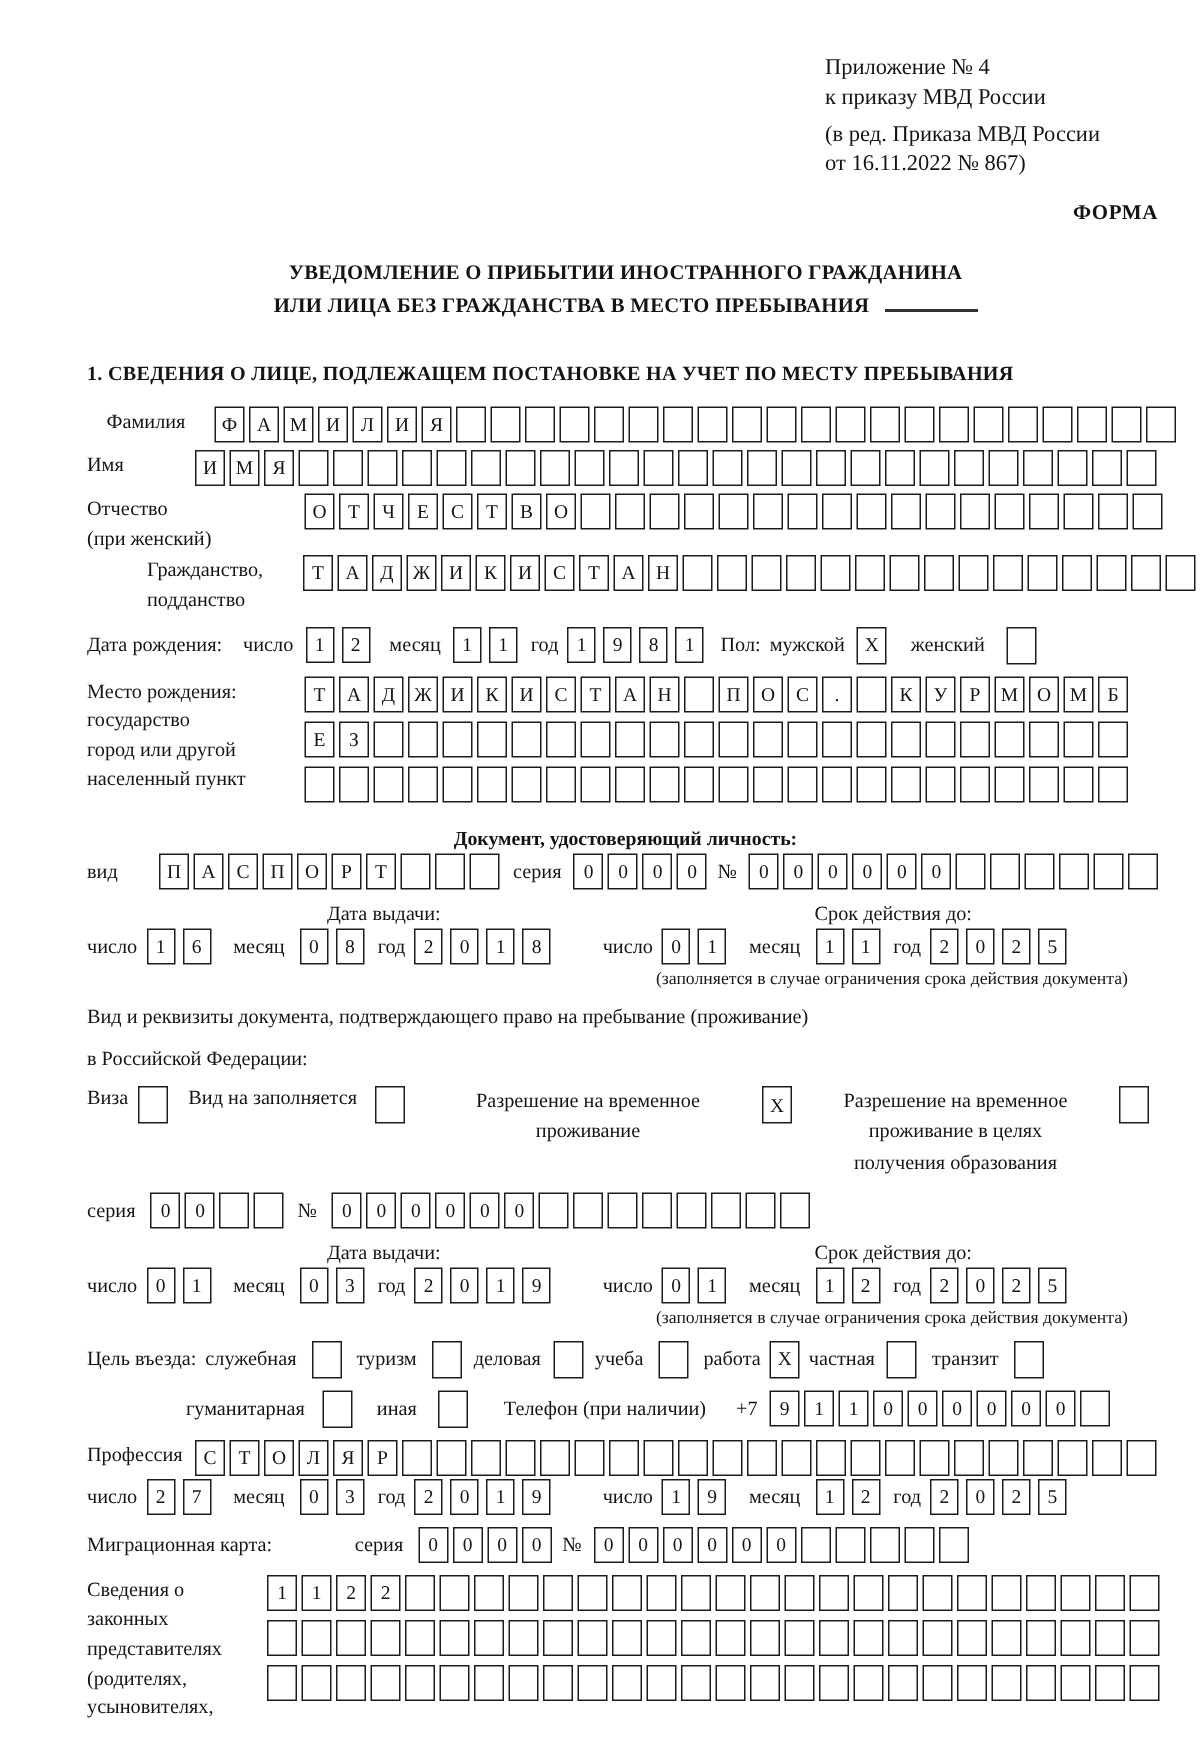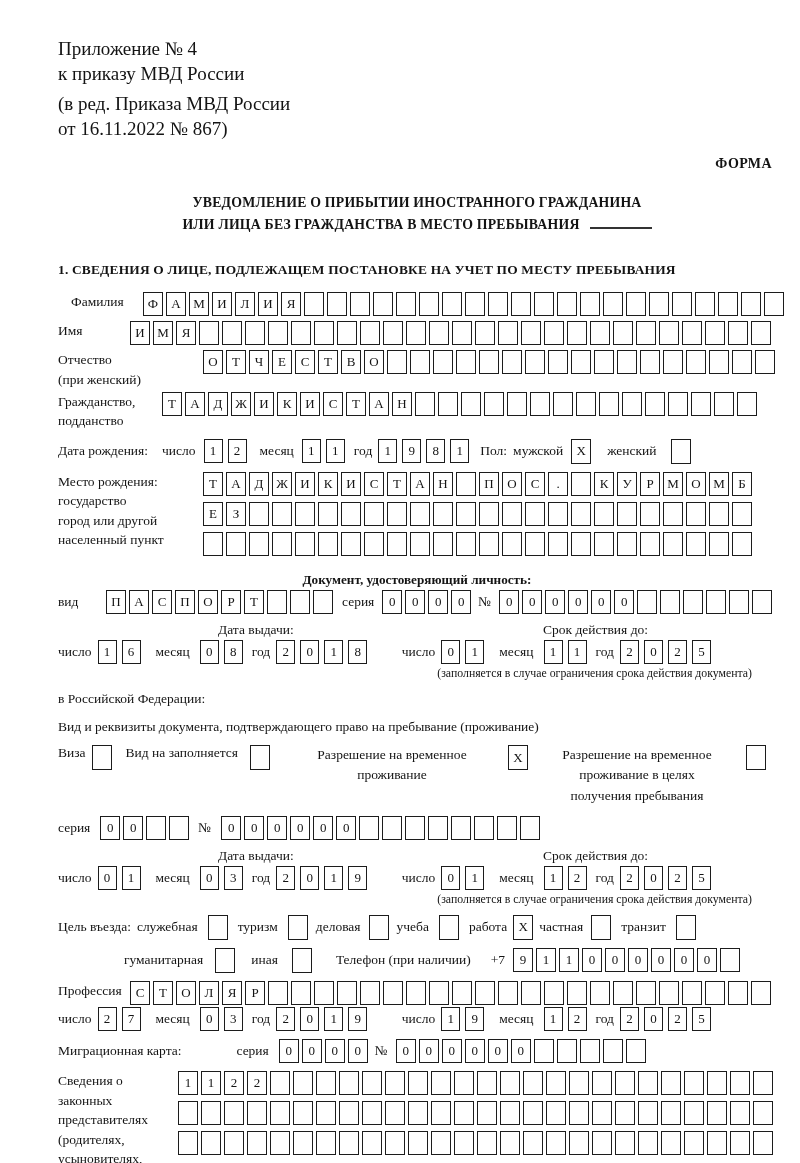--- a/index.html
+++ b/index.html
@@ -1,27 +1,27 @@
 <!DOCTYPE html>
 <html><head>
 <meta charset="utf-8">
 <style>
   html,body{margin:0;padding:0;background:#fff;}
   body{width:800px;height:1163px;color:#141414;font-family:"Liberation Serif","DejaVu Serif",serif;}
   .page{box-sizing:border-box;width:800px;height:1163px;padding:36px 24px 14px 58px;overflow:hidden;}
-  .hdr{font-size:19px;line-height:1.32;}
+  .hdr{margin-left:492px;font-size:15px;line-height:1.32;}
   .hdr .gap{margin-top:5px;}
   .forma{font-weight:bold;font-size:14px;text-align:right;margin:15px 4px 0 0;letter-spacing:.4px;}
   .title{font-weight:bold;font-size:13.8px;text-align:center;margin-top:20px;line-height:1.6;letter-spacing:.2px;}
   .blank{display:inline-block;width:62px;border-bottom:2.2px solid #333;height:12px;margin-left:10px;}
   .sec{font-weight:bold;font-size:13.4px;margin-top:26px;letter-spacing:.2px;}
   .row{display:flex;align-items:flex-start;margin-top:5px;}
   .rowc{display:flex;align-items:center;margin-top:5px;}
   .lab{font-size:13.5px;line-height:1.45;flex:0 0 auto;}
-  .w48{width:48px;}.w72{width:72px;}.w104{width:104px;}.w120{width:120px;}.w145{width:145px;}
+  .w48{width:48px;}.w72{width:72px;}.w104{width:104px;margin-left:40px;}.w120{width:120px;}.w145{width:145px;}
   .cells{display:flex;flex:0 0 auto;}
   .cell{box-sizing:border-box;flex:0 0 auto;width:20px;height:24px;border:1.8px solid #1c1c1c;margin-right:3px;
         display:flex;align-items:center;justify-content:center;font-size:13px;background:#fff;}
   .sp .cell{width:19px;margin-right:5px;}
   .cb{box-sizing:border-box;flex:0 0 auto;width:20px;height:25px;border:1.8px solid #1c1c1c;
       display:inline-flex;align-items:center;justify-content:center;font-size:13px;background:#fff;}
   .stack>div{margin-bottom:6px;}
   .dlab{font-size:13.5px;flex:0 0 auto;}
   .ml4{margin-left:4px;}.ml6{margin-left:6px;}.ml8{margin-left:8px;}.ml10{margin-left:10px;}
   .ml12{margin-left:12px;}.ml14{margin-left:14px;}.ml16{margin-left:16px;}
@@ -391,37 +391,37 @@
       <span class="cells sp ml6">
           <span class="cell">2</span>
           <span class="cell">0</span>
           <span class="cell">2</span>
           <span class="cell">5</span>
         </span>
     </span>
   </div>
   <div class="fnote">(заполняется в случае ограничения срока действия документа)</div>
 
+  <div class="plain">Вид и реквизиты документа, подтверждающего право на пребывание (проживание)</div>
   <div class="plain mt2">в Российской Федерации:</div>
-  <div class="plain">Вид и реквизиты документа, подтверждающего право на пребывание (проживание)</div>
 
   <div class="row mt8">
     <span class="dlab">Виза</span>
     <span class="cb ml6"></span>
     <span class="dlab ml14">Вид на заполняется</span>
     <span class="cb ml12"></span>
     <span class="ctr2 ml16">
       <span>Разрешение на временное</span><br>
       <span>проживание</span>
     </span>
     <span class="cb ml10">X</span>
     <span class="ctr3 ml14">
       <span>Разрешение на временное</span><br>
       <span>проживание в целях</span><br>
-      <span>получения пребывания</span>
+      <span>получения образования</span>
     </span>
     <span class="cb ml14"></span>
   </div>
 
   <div class="rowc mt10">
     <span class="dlab">серия</span>
     <span class="cells ml10">
         <span class="cell">0</span>
         <span class="cell">0</span>
         <span class="cell"></span>

